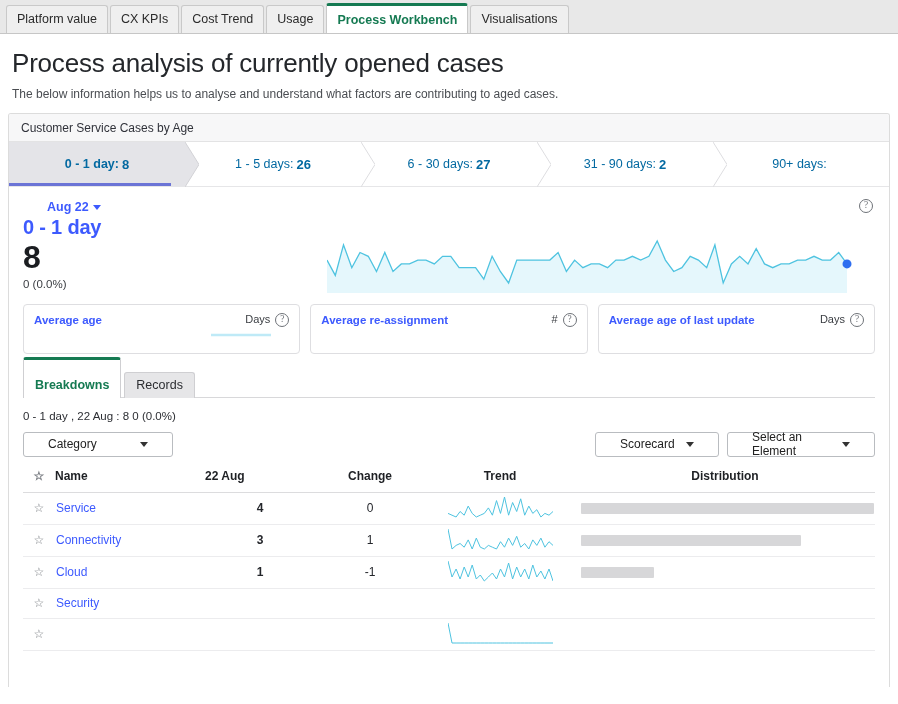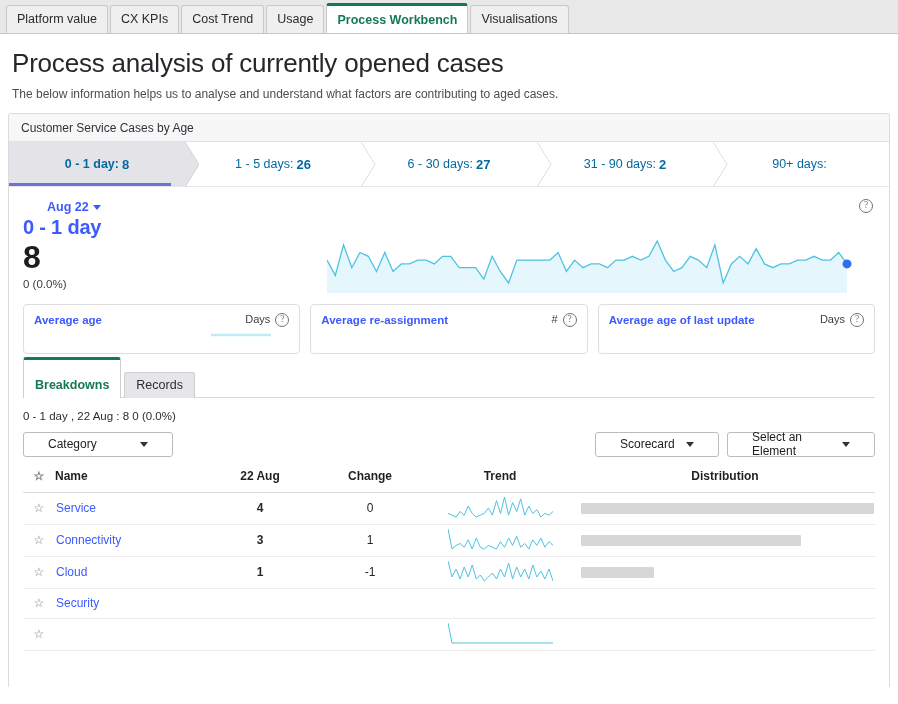--- a/index.html
+++ b/index.html
@@ -211,21 +211,21 @@
   
   table.breakdown { width: calc(100% - 28px); margin: 12px 14px 0 14px; border-collapse: collapse; }
   table.breakdown th {
     font-size: 12px; color: #1e2024; font-weight: bold;
     padding: 0 0 9px 0;
     border-bottom: 1px solid #dcdcde;
     text-align: center;
   }
   table.breakdown th.c-star { width: 32px; }
   table.breakdown th.c-name { text-align: left; width: 150px; }
-  table.breakdown th.c-val  { width: 110px; text-align:center; }
+  table.breakdown th.c-val  { width: 110px; text-align:left; }
   table.breakdown th.c-chg  { width: 110px; text-align:center; }
   table.breakdown th.c-trend{ width: 150px; text-align:center; }
   table.breakdown th.c-dist { text-align:center; }
 
   table.breakdown td {
     height: 30px;
     border-bottom: 1px solid #ececee;
     font-size: 12px;
     color: #24262b;
     vertical-align: middle;

